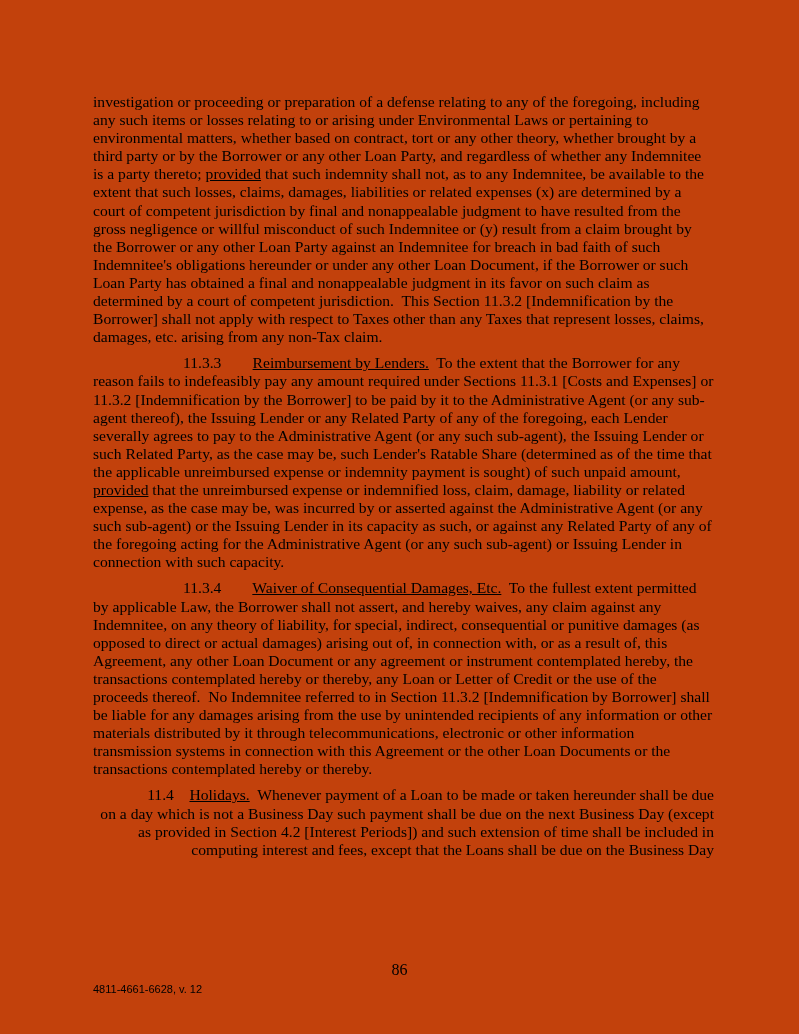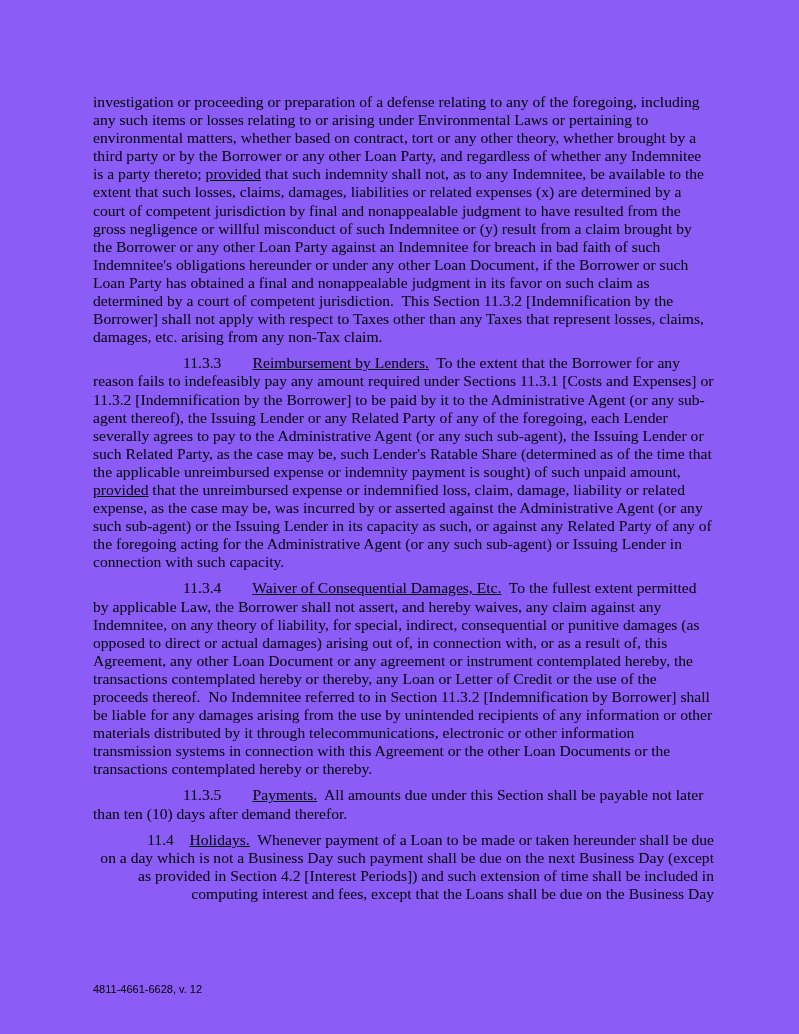--- a/index.html
+++ b/index.html
@@ -4,21 +4,21 @@
 <style>
   html, body {
     margin: 0;
     padding: 0;
     background: #ffffff;
   }
   .page {
     position: relative;
     width: 799px;
     height: 1034px;
-    background: #8b5cf6;
+    background: #c2410c;
     color: #000000;
     font-family: "Liberation Serif", serif;
     overflow: hidden;
   }
   .content {
     position: absolute;
     left: 93px;
     top: 93px;
     width: 621px;
     font-size: 15.6px;
@@ -57,17 +57,17 @@
   }
 </style>
 </head>
 <body>
 
 <div class="page">
   <div class="content">
       <p class="para indent-none"><span>investigation or proceeding or preparation of a defense relating to any of the foregoing, including any such items or losses relating to or arising under Environmental Laws or pertaining to environmental matters, whether based on contract, tort or any other theory, whether brought by a third party or by the Borrower or any other Loan Party, and regardless of whether any Indemnitee is a party thereto; </span><span class="u">provided</span><span> that such indemnity shall not, as to any Indemnitee, be available to the extent that such losses, claims, damages, liabilities or related expenses (x) are determined by a court of competent jurisdiction by final and nonappealable judgment to have resulted from the gross negligence or willful misconduct of such Indemnitee or (y) result from a claim brought by the Borrower or any other Loan Party against an Indemnitee for breach in bad faith of such Indemnitee's obligations hereunder or under any other Loan Document, if the Borrower or such Loan Party has obtained a final and nonappealable judgment in its favor on such claim as determined by a court of competent jurisdiction.  This Section 11.3.2 [Indemnification by the Borrower] shall not apply with respect to Taxes other than any Taxes that represent losses, claims, damages, etc. arising from any non-Tax claim.</span></p>
       <p class="para indent-subsection"><span>11.3.3        </span><span class="u">Reimbursement by Lenders.</span><span>  To the extent that the Borrower for any reason fails to indefeasibly pay any amount required under Sections 11.3.1 [Costs and Expenses] or 11.3.2 [Indemnification by the Borrower] to be paid by it to the Administrative Agent (or any sub-agent thereof), the Issuing Lender or any Related Party of any of the foregoing, each Lender severally agrees to pay to the Administrative Agent (or any such sub-agent), the Issuing Lender or such Related Party, as the case may be, such Lender's Ratable Share (determined as of the time that the applicable unreimbursed expense or indemnity payment is sought) of such unpaid amount, </span><span class="u">provided</span><span> that the unreimbursed expense or indemnified loss, claim, damage, liability or related expense, as the case may be, was incurred by or asserted against the Administrative Agent (or any such sub-agent) or the Issuing Lender in its capacity as such, or against any Related Party of any of the foregoing acting for the Administrative Agent (or any such sub-agent) or Issuing Lender in connection with such capacity.</span></p>
       <p class="para indent-subsection"><span>11.3.4        </span><span class="u">Waiver of Consequential Damages, Etc.</span><span>  To the fullest extent permitted by applicable Law, the Borrower shall not assert, and hereby waives, any claim against any Indemnitee, on any theory of liability, for special, indirect, consequential or punitive damages (as opposed to direct or actual damages) arising out of, in connection with, or as a result of, this Agreement, any other Loan Document or any agreement or instrument contemplated hereby, the transactions contemplated hereby or thereby, any Loan or Letter of Credit or the use of the proceeds thereof.  No Indemnitee referred to in Section 11.3.2 [Indemnification by Borrower] shall be liable for any damages arising from the use by unintended recipients of any information or other materials distributed by it through telecommunications, electronic or other information transmission systems in connection with this Agreement or the other Loan Documents or the transactions contemplated hereby or thereby.</span></p>
-      <p class="para indent-subsection"><span>11.3.5        </span><span class="u">Payments.</span><span>  All amounts due under this Section shall be payable not later than ten (10) days after demand therefor.</span></p>
       <p class="para indent-section"><span>11.4    </span><span class="u">Holidays.</span><span>  Whenever payment of a Loan to be made or taken hereunder shall be due on a day which is not a Business Day such payment shall be due on the next Business Day (except as provided in Section 4.2 [Interest Periods]) and such extension of time shall be included in computing interest and fees, except that the Loans shall be due on the Business Day</span></p>
     </div>
+  <div class="page-number">86</div>
   <div class="doc-id">4811-4661-6628, v. 12</div>
 </div>
 
 </body></html>

